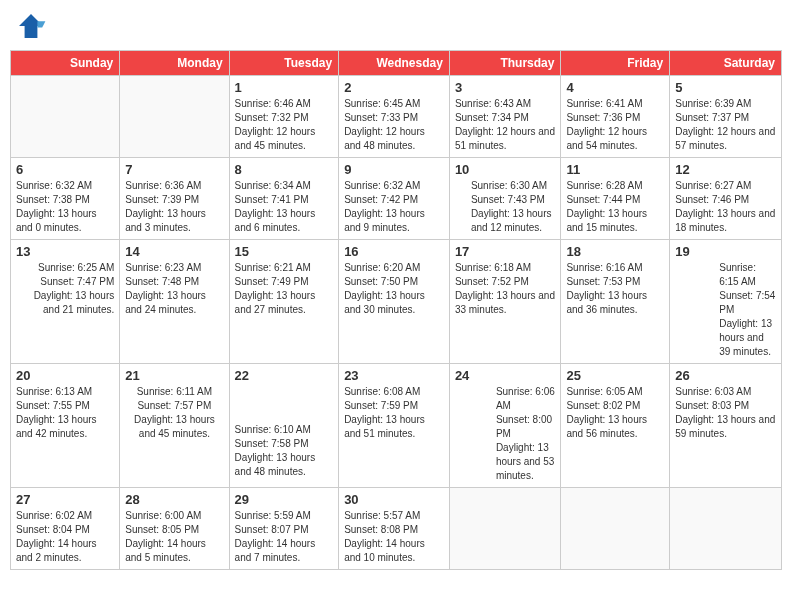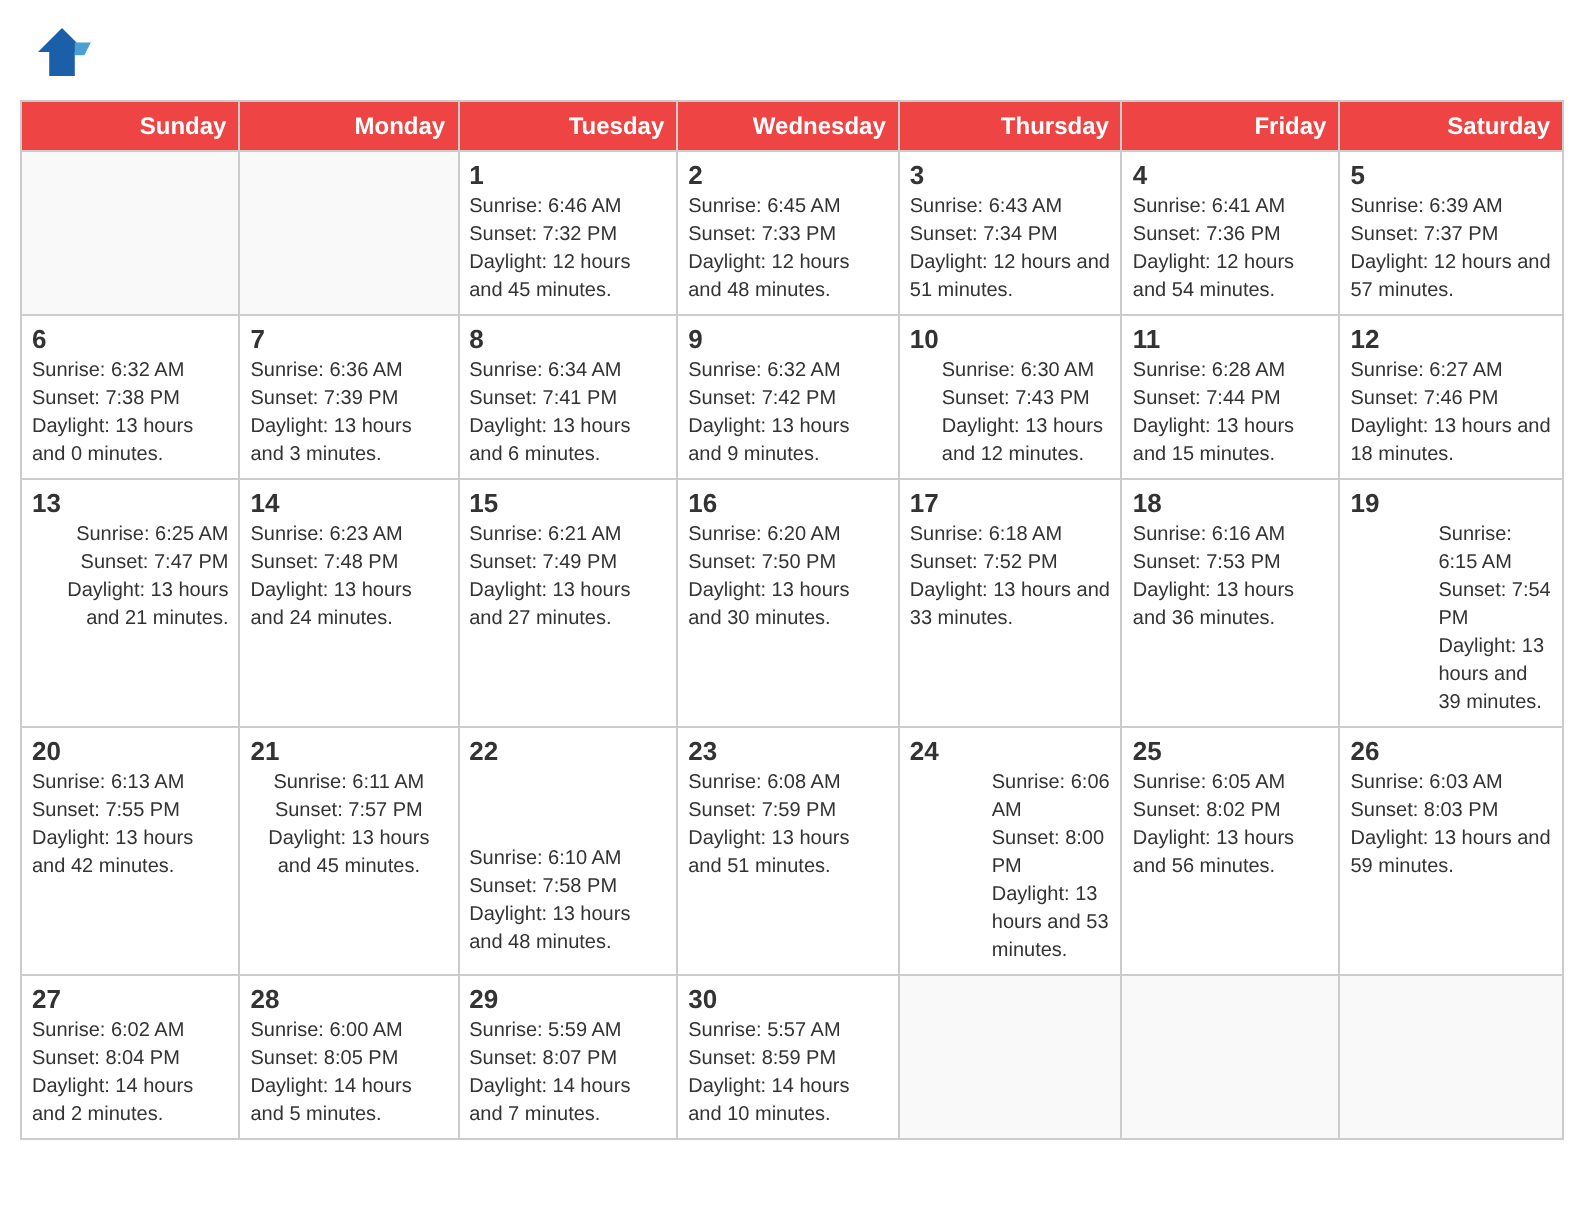--- a/index.html
+++ b/index.html
@@ -298,21 +298,21 @@
         </td>
         <td>
           <span class="day-num">29</span>
           <div class="cell-text" style="white-space: pre-line;">Sunrise: 5:59 AM
 Sunset: 8:07 PM
 Daylight: 14 hours and 7 minutes.</div>
         </td>
         <td>
           <span class="day-num">30</span>
           <div class="cell-text" style="white-space: pre-line;">Sunrise: 5:57 AM
-Sunset: 8:59 PM
+Sunset: 8:08 PM
 Daylight: 14 hours and 10 minutes.</div>
         </td>
         <td class="empty"></td>
         <td class="empty"></td>
         <td class="empty"></td>
       </tr>
     </tbody>
 </table>
 
 </body></html>

